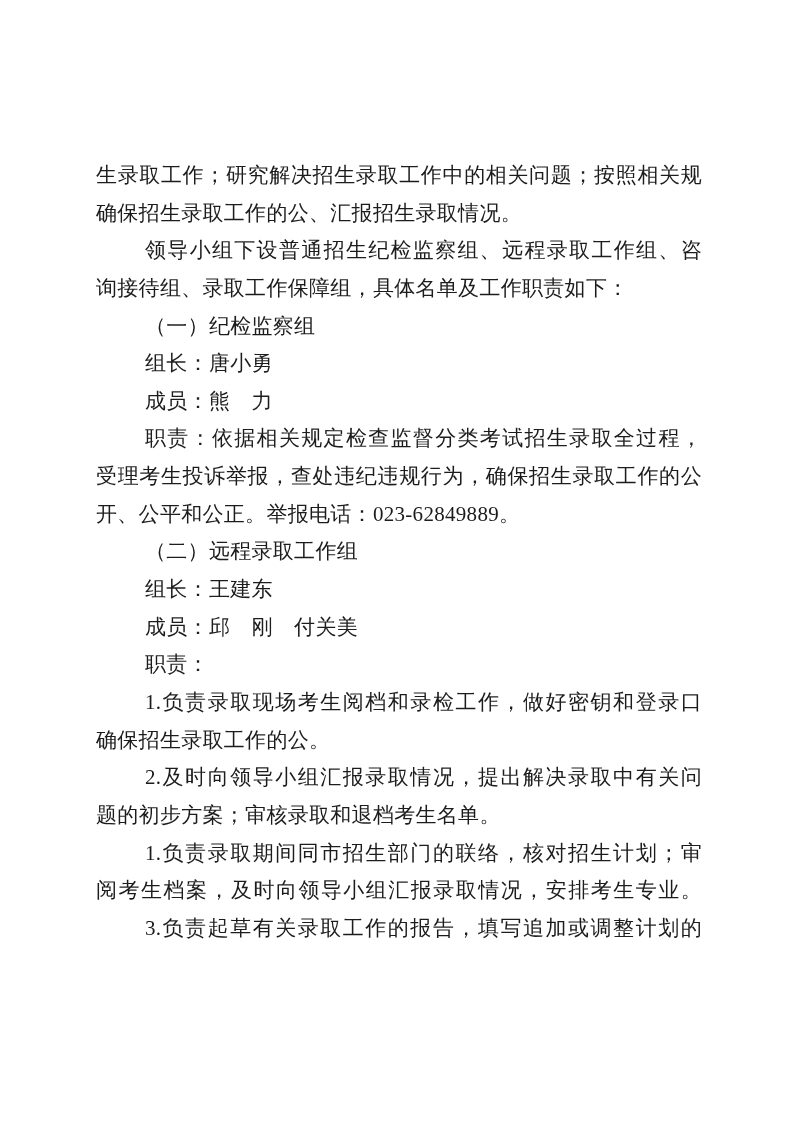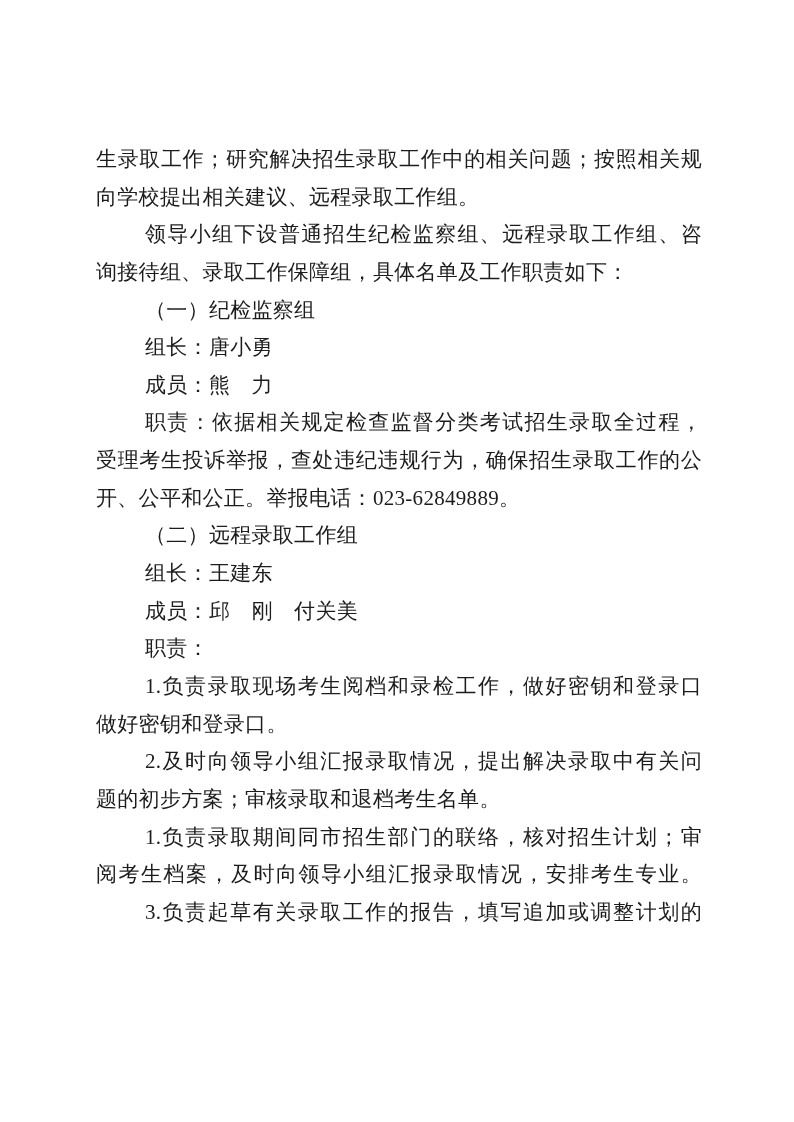--- a/index.html
+++ b/index.html
@@ -8,20 +8,21 @@
     background: #ffffff;
   }
   .page {
     position: relative;
     width: 794px;
     height: 1003px;
     background: #ffffff;
     overflow: hidden;
     font-family: "Liberation Serif", "DejaVu Serif", serif;
     color: #1c1c1c;
+    margin-top: 16px;
   }
   .text-block {
     position: absolute;
     left: 96px;
     top: 141px;
     width: 606px;
   }
   .doc-line {
     font-size: 21px;
     line-height: 37.65px;
@@ -51,35 +52,35 @@
     letter-spacing: 0px;
     color: #1c1c1c;
   }
 </style>
 </head>
 <body>
 
 <div class="page">
   <div class="text-block">
     <div class="doc-line j">生录取工作；研究解决招生录取工作中的相关问题；按照相关规</div>
-    <div class="doc-line">向学校提出相关建议、远程录取工作组。</div>
+    <div class="doc-line">确保招生录取工作的公、汇报招生录取情况。</div>
     <div class="doc-line ind j">领导小组下设普通招生纪检监察组、远程录取工作组、咨</div>
     <div class="doc-line">询接待组、录取工作保障组，具体名单及工作职责如下：</div>
     <div class="doc-line ind bold">（一）纪检监察组</div>
     <div class="doc-line ind">组长：唐小勇</div>
     <div class="doc-line ind">成员：熊　力</div>
     <div class="doc-line ind j">职责：依据相关规定检查监督分类考试招生录取全过程，</div>
     <div class="doc-line j">受理考生投诉举报，查处违纪违规行为，确保招生录取工作的公</div>
     <div class="doc-line">开、公平和公正。举报电话：023-62849889。</div>
     <div class="doc-line ind bold">（二）远程录取工作组</div>
     <div class="doc-line ind">组长：王建东</div>
     <div class="doc-line ind">成员：邱　刚　付关美</div>
     <div class="doc-line ind">职责：</div>
     <div class="doc-line ind j">1.负责录取现场考生阅档和录检工作，做好密钥和登录口</div>
-    <div class="doc-line">做好密钥和登录口。</div>
+    <div class="doc-line">确保招生录取工作的公。</div>
     <div class="doc-line ind j">2.及时向领导小组汇报录取情况，提出解决录取中有关问</div>
     <div class="doc-line">题的初步方案；审核录取和退档考生名单。</div>
     <div class="doc-line ind j">1.负责录取期间同市招生部门的联络，核对招生计划；审</div>
     <div class="doc-line j">阅考生档案，及时向领导小组汇报录取情况，安排考生专业。</div>
     <div class="doc-line ind j">3.负责起草有关录取工作的报告，填写追加或调整计划的</div>
   </div>
 
   <div class="footer">—2—</div>
 </div>
 

